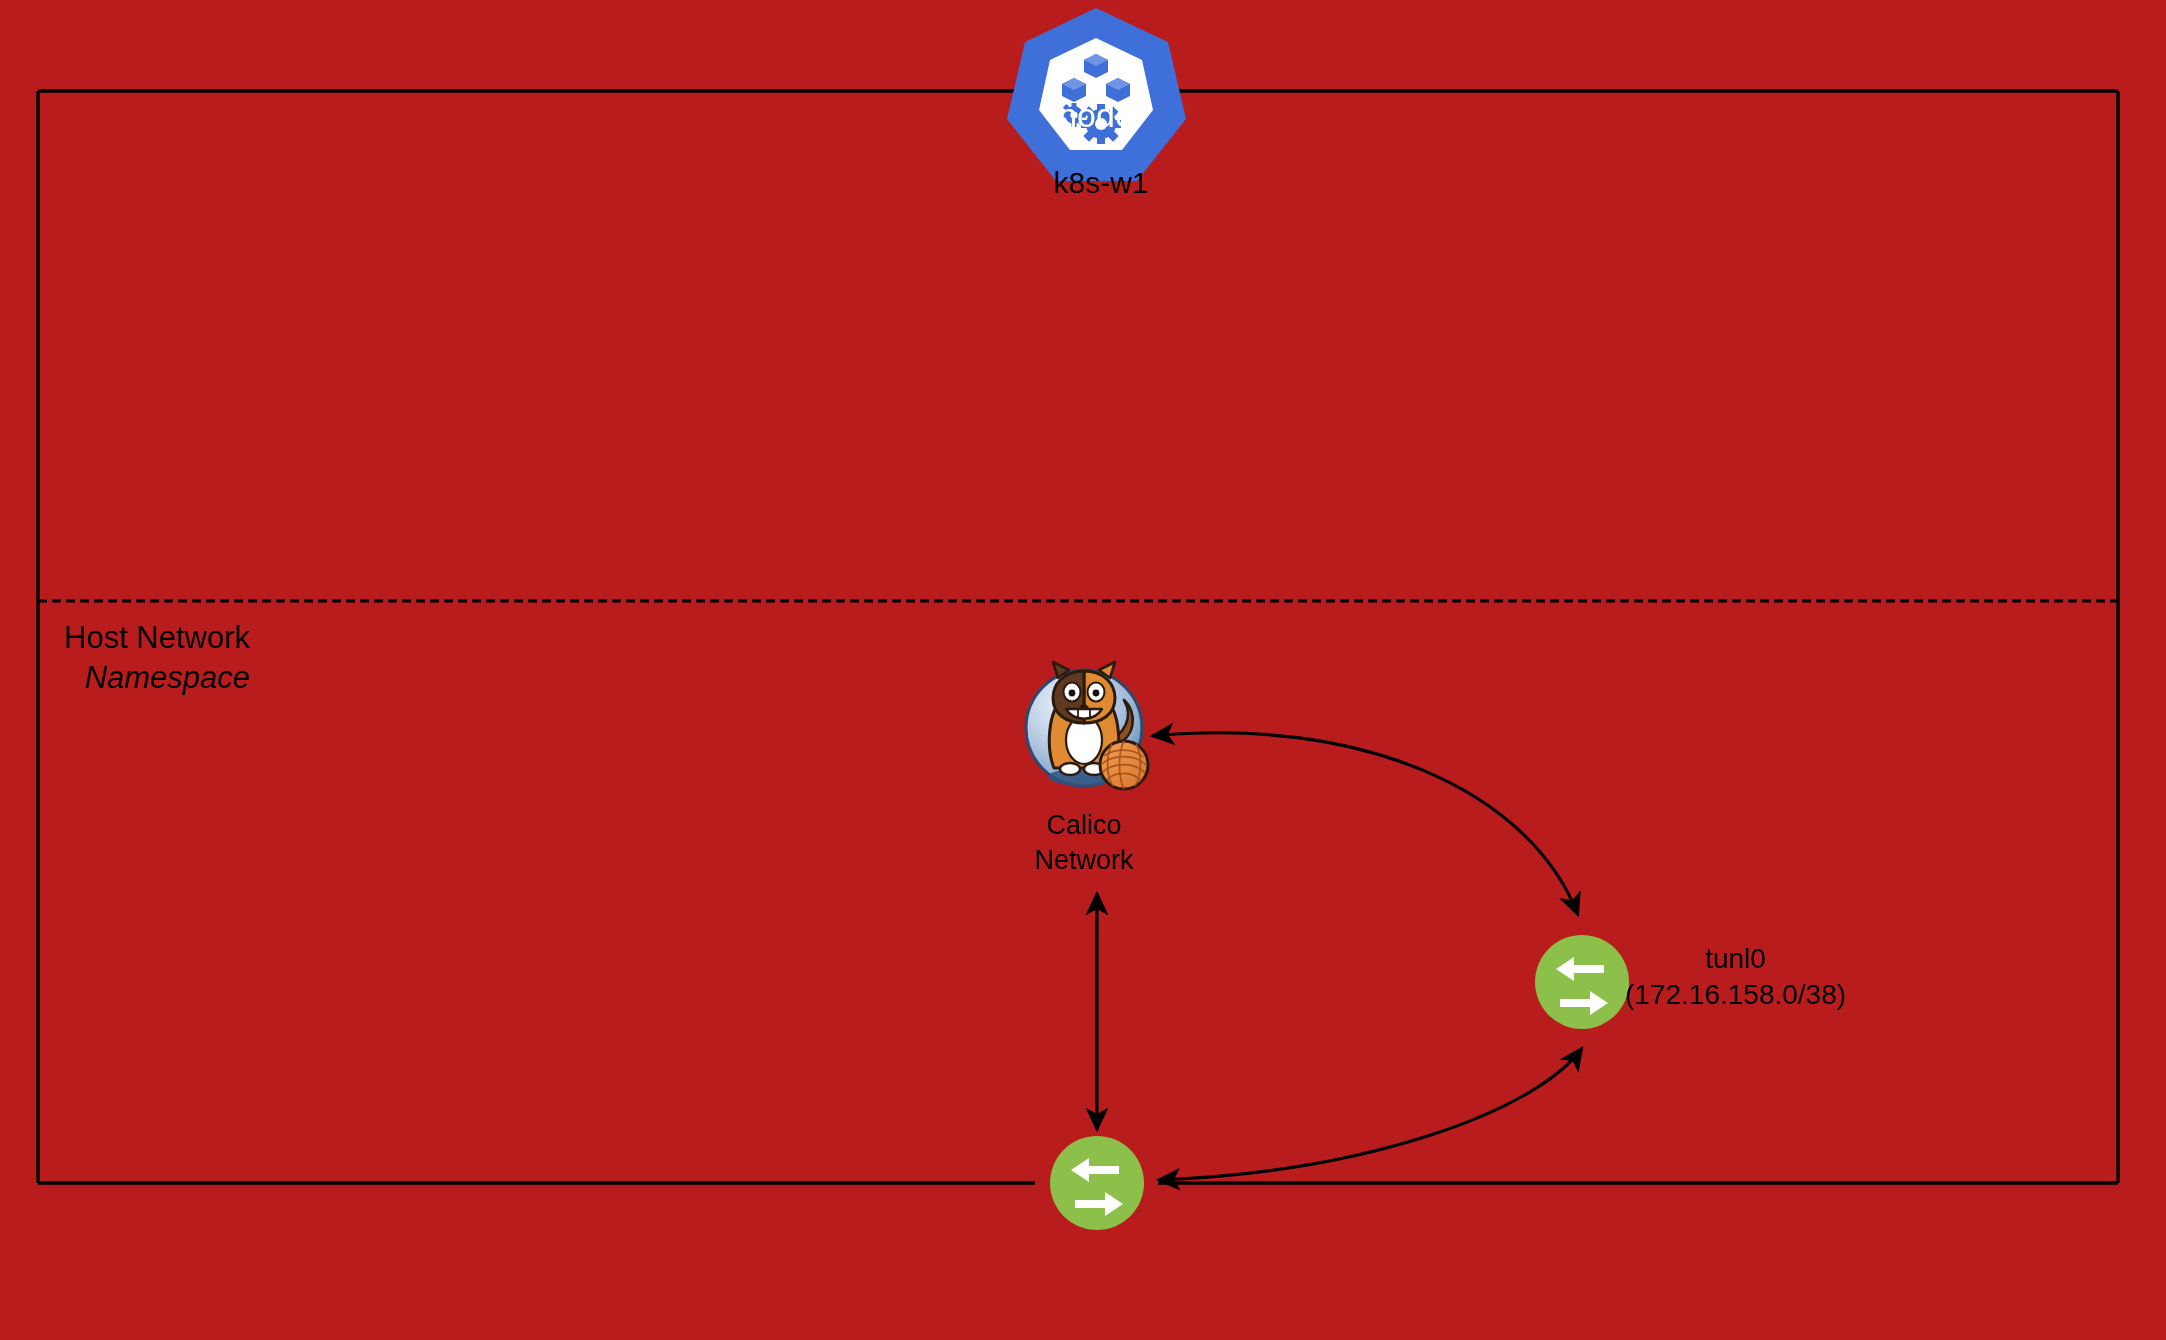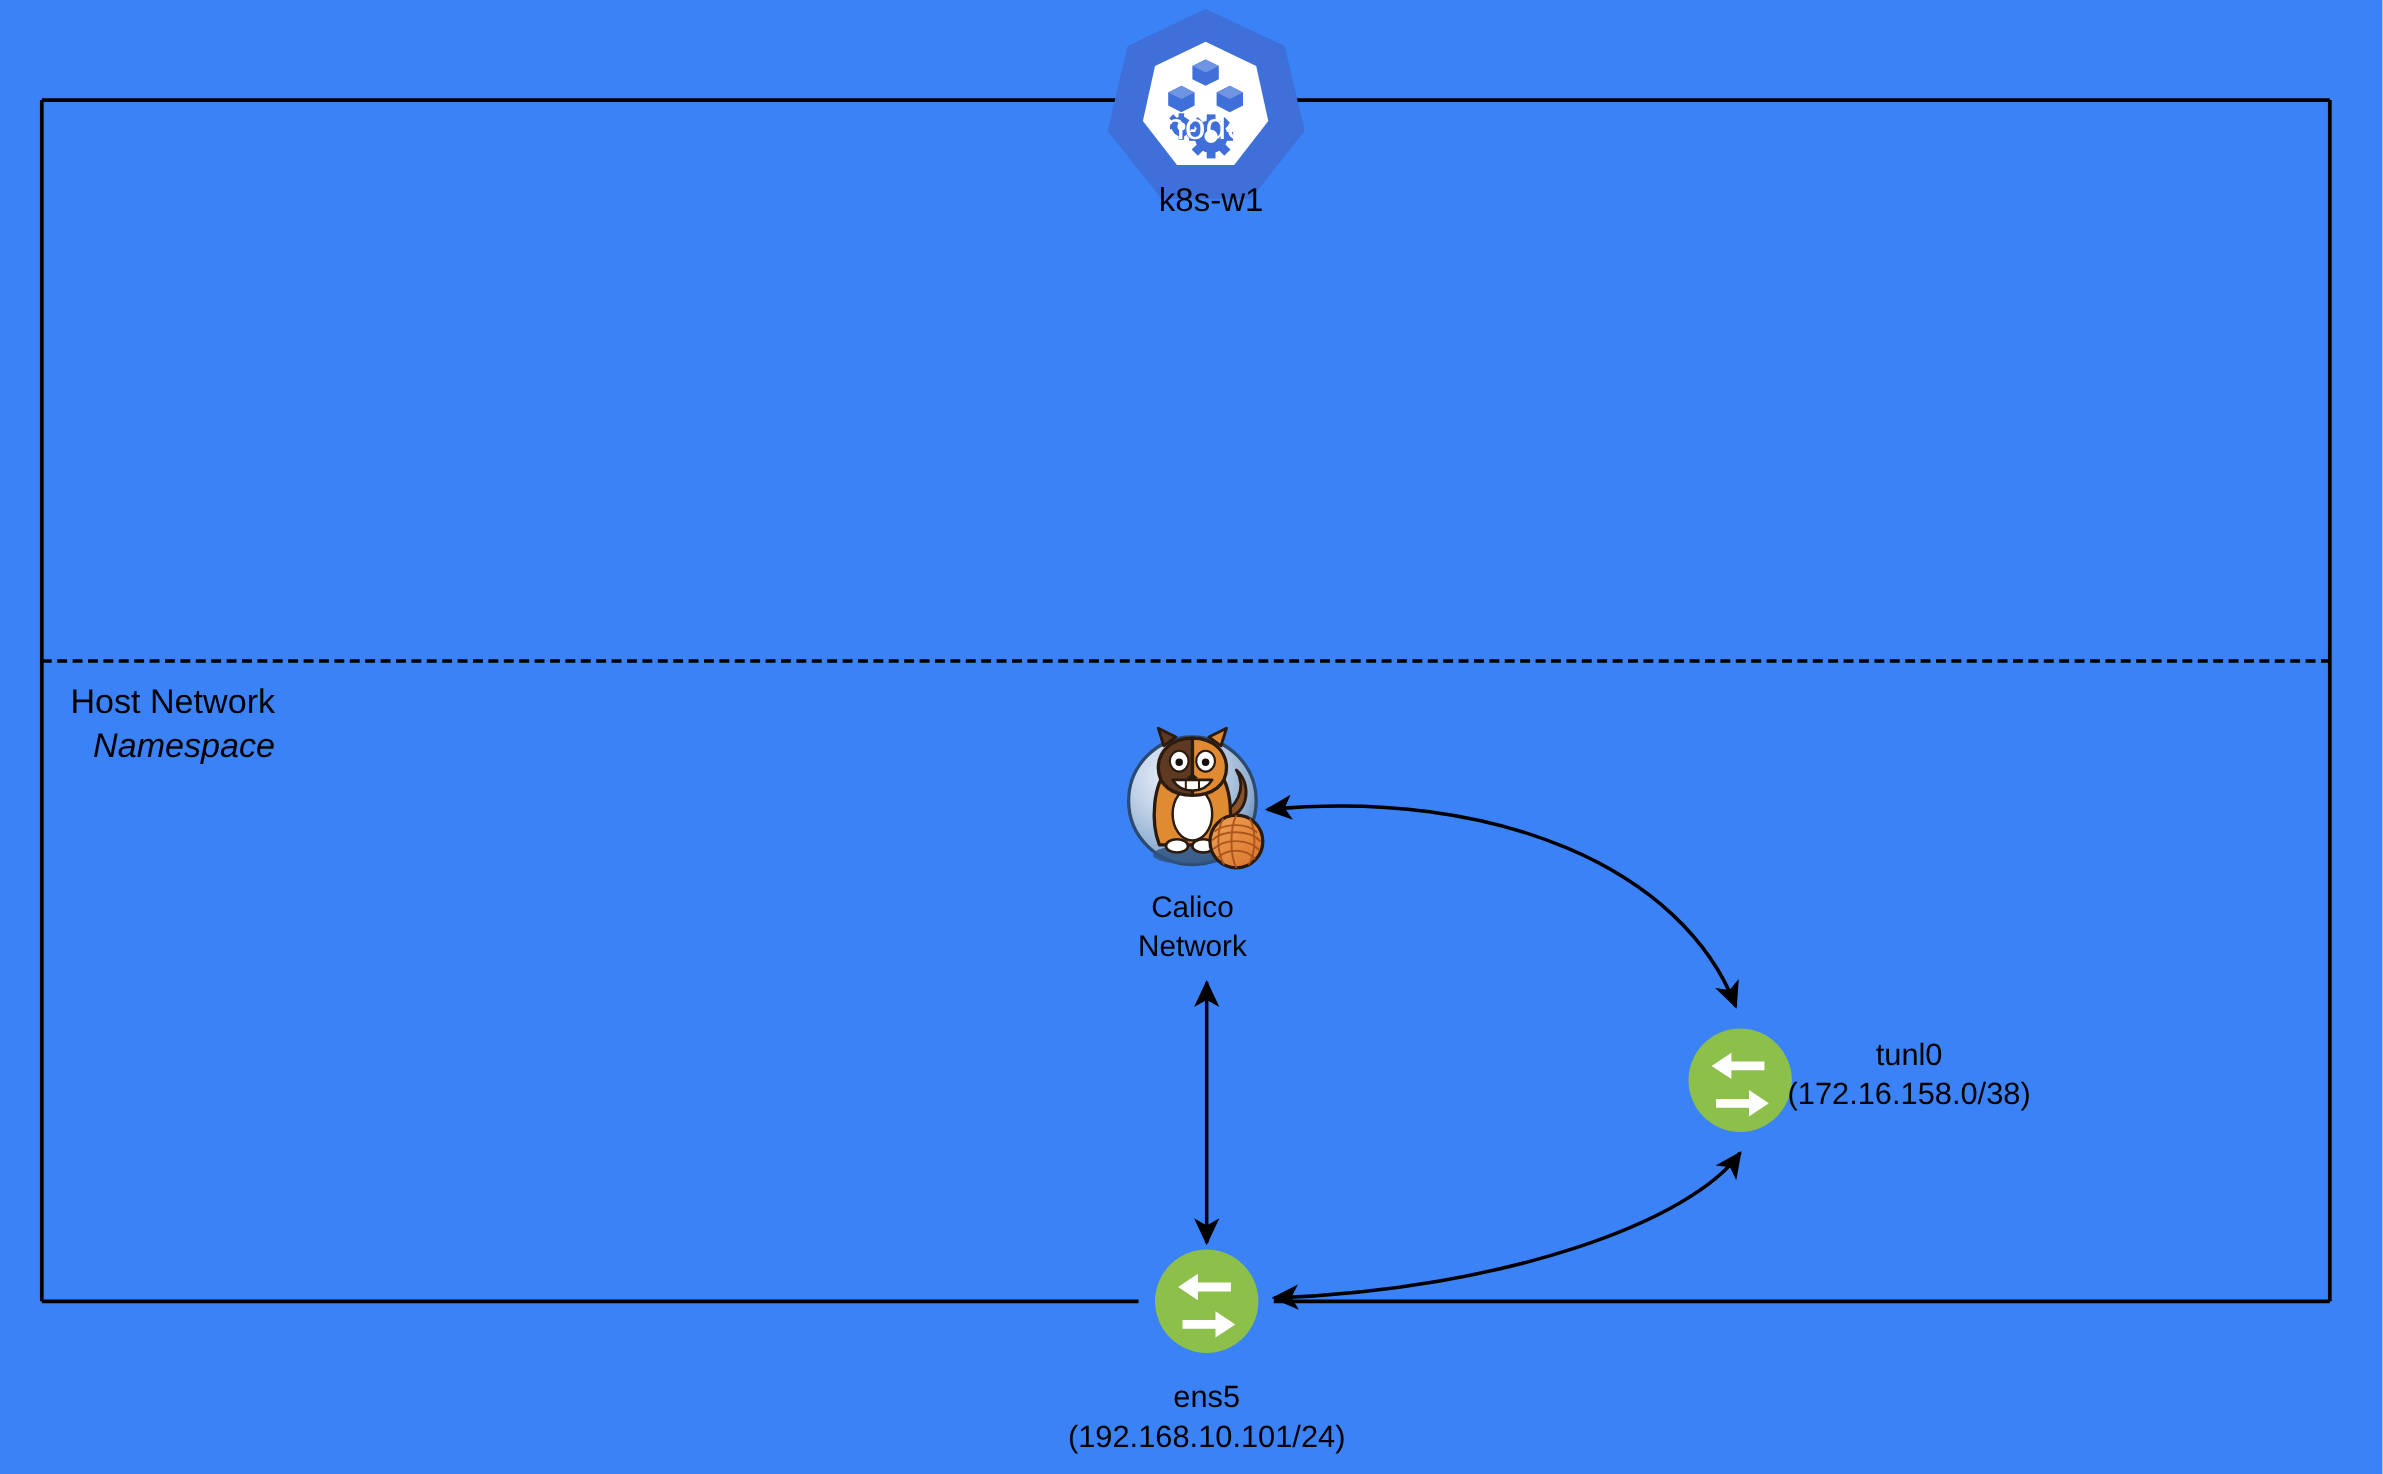--- a/index.html
+++ b/index.html
@@ -4,21 +4,21 @@
 <style>
   html, body {
     margin: 0;
     padding: 0;
     background: #ffffff;
   }
   #canvas {
     position: relative;
     width: 2166px;
     height: 1340px;
-    background: #3b82f6;
+    background: #b91c1c;
     font-family: "Liberation Sans", sans-serif;
     overflow: hidden;
   }
   #diagram-svg {
     position: absolute;
     left: 0;
     top: 0;
     width: 2166px;
     height: 1340px;
   }
@@ -231,15 +231,14 @@
   <div class="nodeword">node</div>
 
   <div class="txt" id="node-name-label">k8s-w1</div>
 
   <div class="txt" id="host-ns-label"><span>Host Network</span><br><span style="display:inline-block;padding-left:14px;font-style:italic;">Namespace</span></div>
 
   <div class="txt" id="calico-caption"><span>Calico</span><br><span>Network</span></div>
 
   <div class="txt" id="tunl0-caption"><span>tunl0</span><br><span>(172.16.158.0/38)</span></div>
 
-  <div class="txt" id="ens5-caption"><span>ens5</span><br><span>(192.168.10.101/24)</span></div>
 
 </div>
 
 </body></html>

